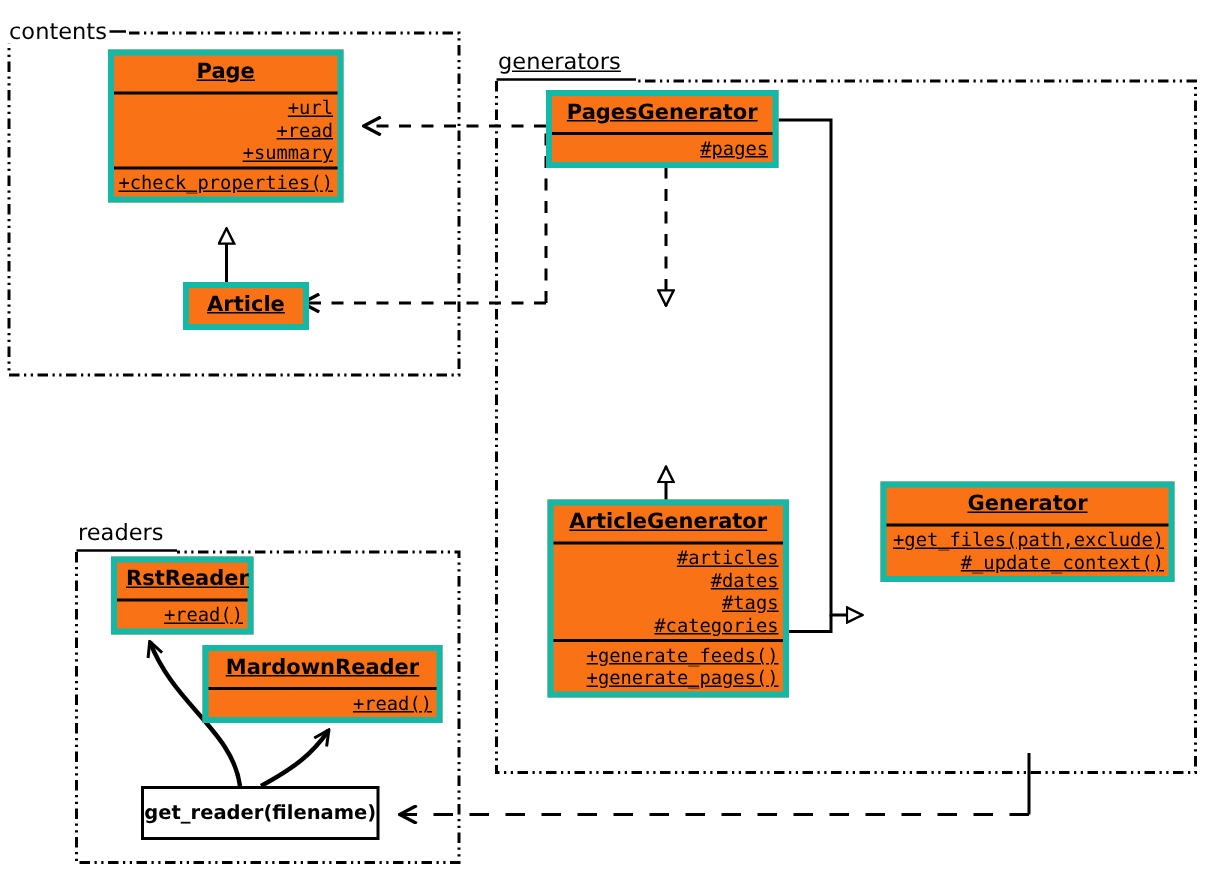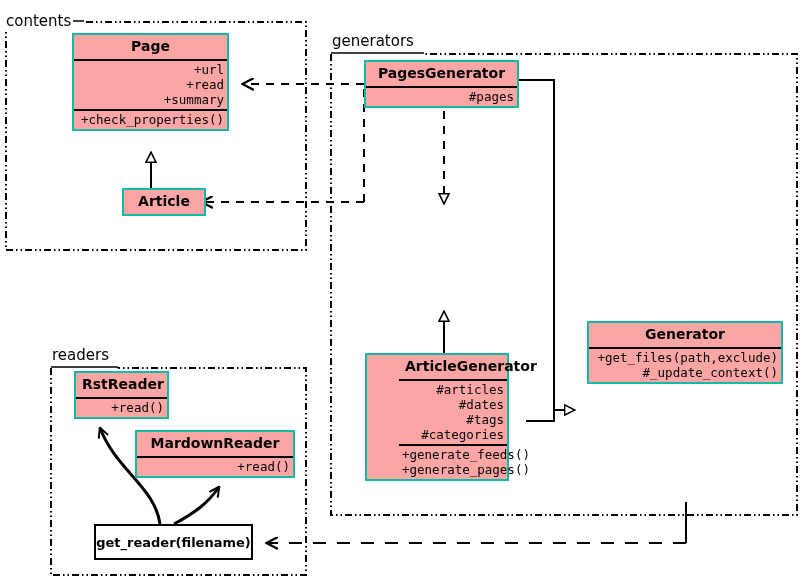--- a/index.html
+++ b/index.html
@@ -20,23 +20,24 @@
     line-height:15px;
     color:#000;
     background:#fff;
     padding:0 2px;
     white-space:nowrap;
   }
 
   
   .cls{
     position:absolute;
-    background:#fca5a5;
-    border:2px solid #14b8a6;
+    background:#f97316;
+    border:4px solid #14b8a6;
     box-sizing:border-box;
+    text-decoration:underline;
   }
   .cls .name{
     text-align:center;
     font-weight:bold;
     font-size:14px;
     font-family:"DejaVu Sans", sans-serif;
     padding:4px 6px 5px 6px;
     line-height:15px;
     white-space:nowrap;
   }
@@ -130,21 +131,21 @@
 
     <path d="M686,543 L267,543" fill="none" stroke="#000" stroke-width="2" stroke-dasharray="13,11" marker-end="url(#openArrow)"></path>
     <path d="M686,543 L686,502" fill="none" stroke="#000" stroke-width="2"></path>
 
     <path d="M160,524 C155,487 116,470 100,428" fill="none" stroke="#000" stroke-width="3" marker-end="url(#openArrowThin)"></path>
 
     <path d="M174,524 C196,512 208,503 219,487" fill="none" stroke="#000" stroke-width="3" marker-end="url(#openArrowThin)"></path>
   </svg>
 
   <div class="pkg-label" style="left:4px;top:2px;margin-top:12px;">contents</div>
-  <div class="pkg-label" style="left:330px;top:34px;">generators</div>
+  <div class="pkg-label" style="left:330px;top:34px;text-decoration:underline;">generators</div>
   <div class="pkg-label" style="left:50px;top:348px;">readers</div>
 
   <div class="cls" style="left:72px;top:33px;width:157px;">
     <div class="name">Page</div>
     <div class="compartment">
       <div>+url</div>
       <div>+read</div>
       <div>+summary</div>
     </div>
     <div class="compartment">
@@ -157,21 +158,21 @@
   </div>
 
   <div class="cls" style="left:364px;top:60px;width:155px;">
     <div class="name">PagesGenerator</div>
     <div class="compartment">
       <div>#pages</div>
     </div>
   </div>
 
 
-  <div class="cls" style="left:365px;top:353px;width:144px;padding-left:32px;">
+  <div class="cls" style="left:365px;top:333px;width:161px;">
     <div class="name">ArticleGenerator</div>
     <div class="compartment">
       <div>#articles</div>
       <div>#dates</div>
       <div>#tags</div>
       <div>#categories</div>
     </div>
     <div class="compartment">
       <div>+generate_feeds()</div>
       <div>+generate_pages()</div>

